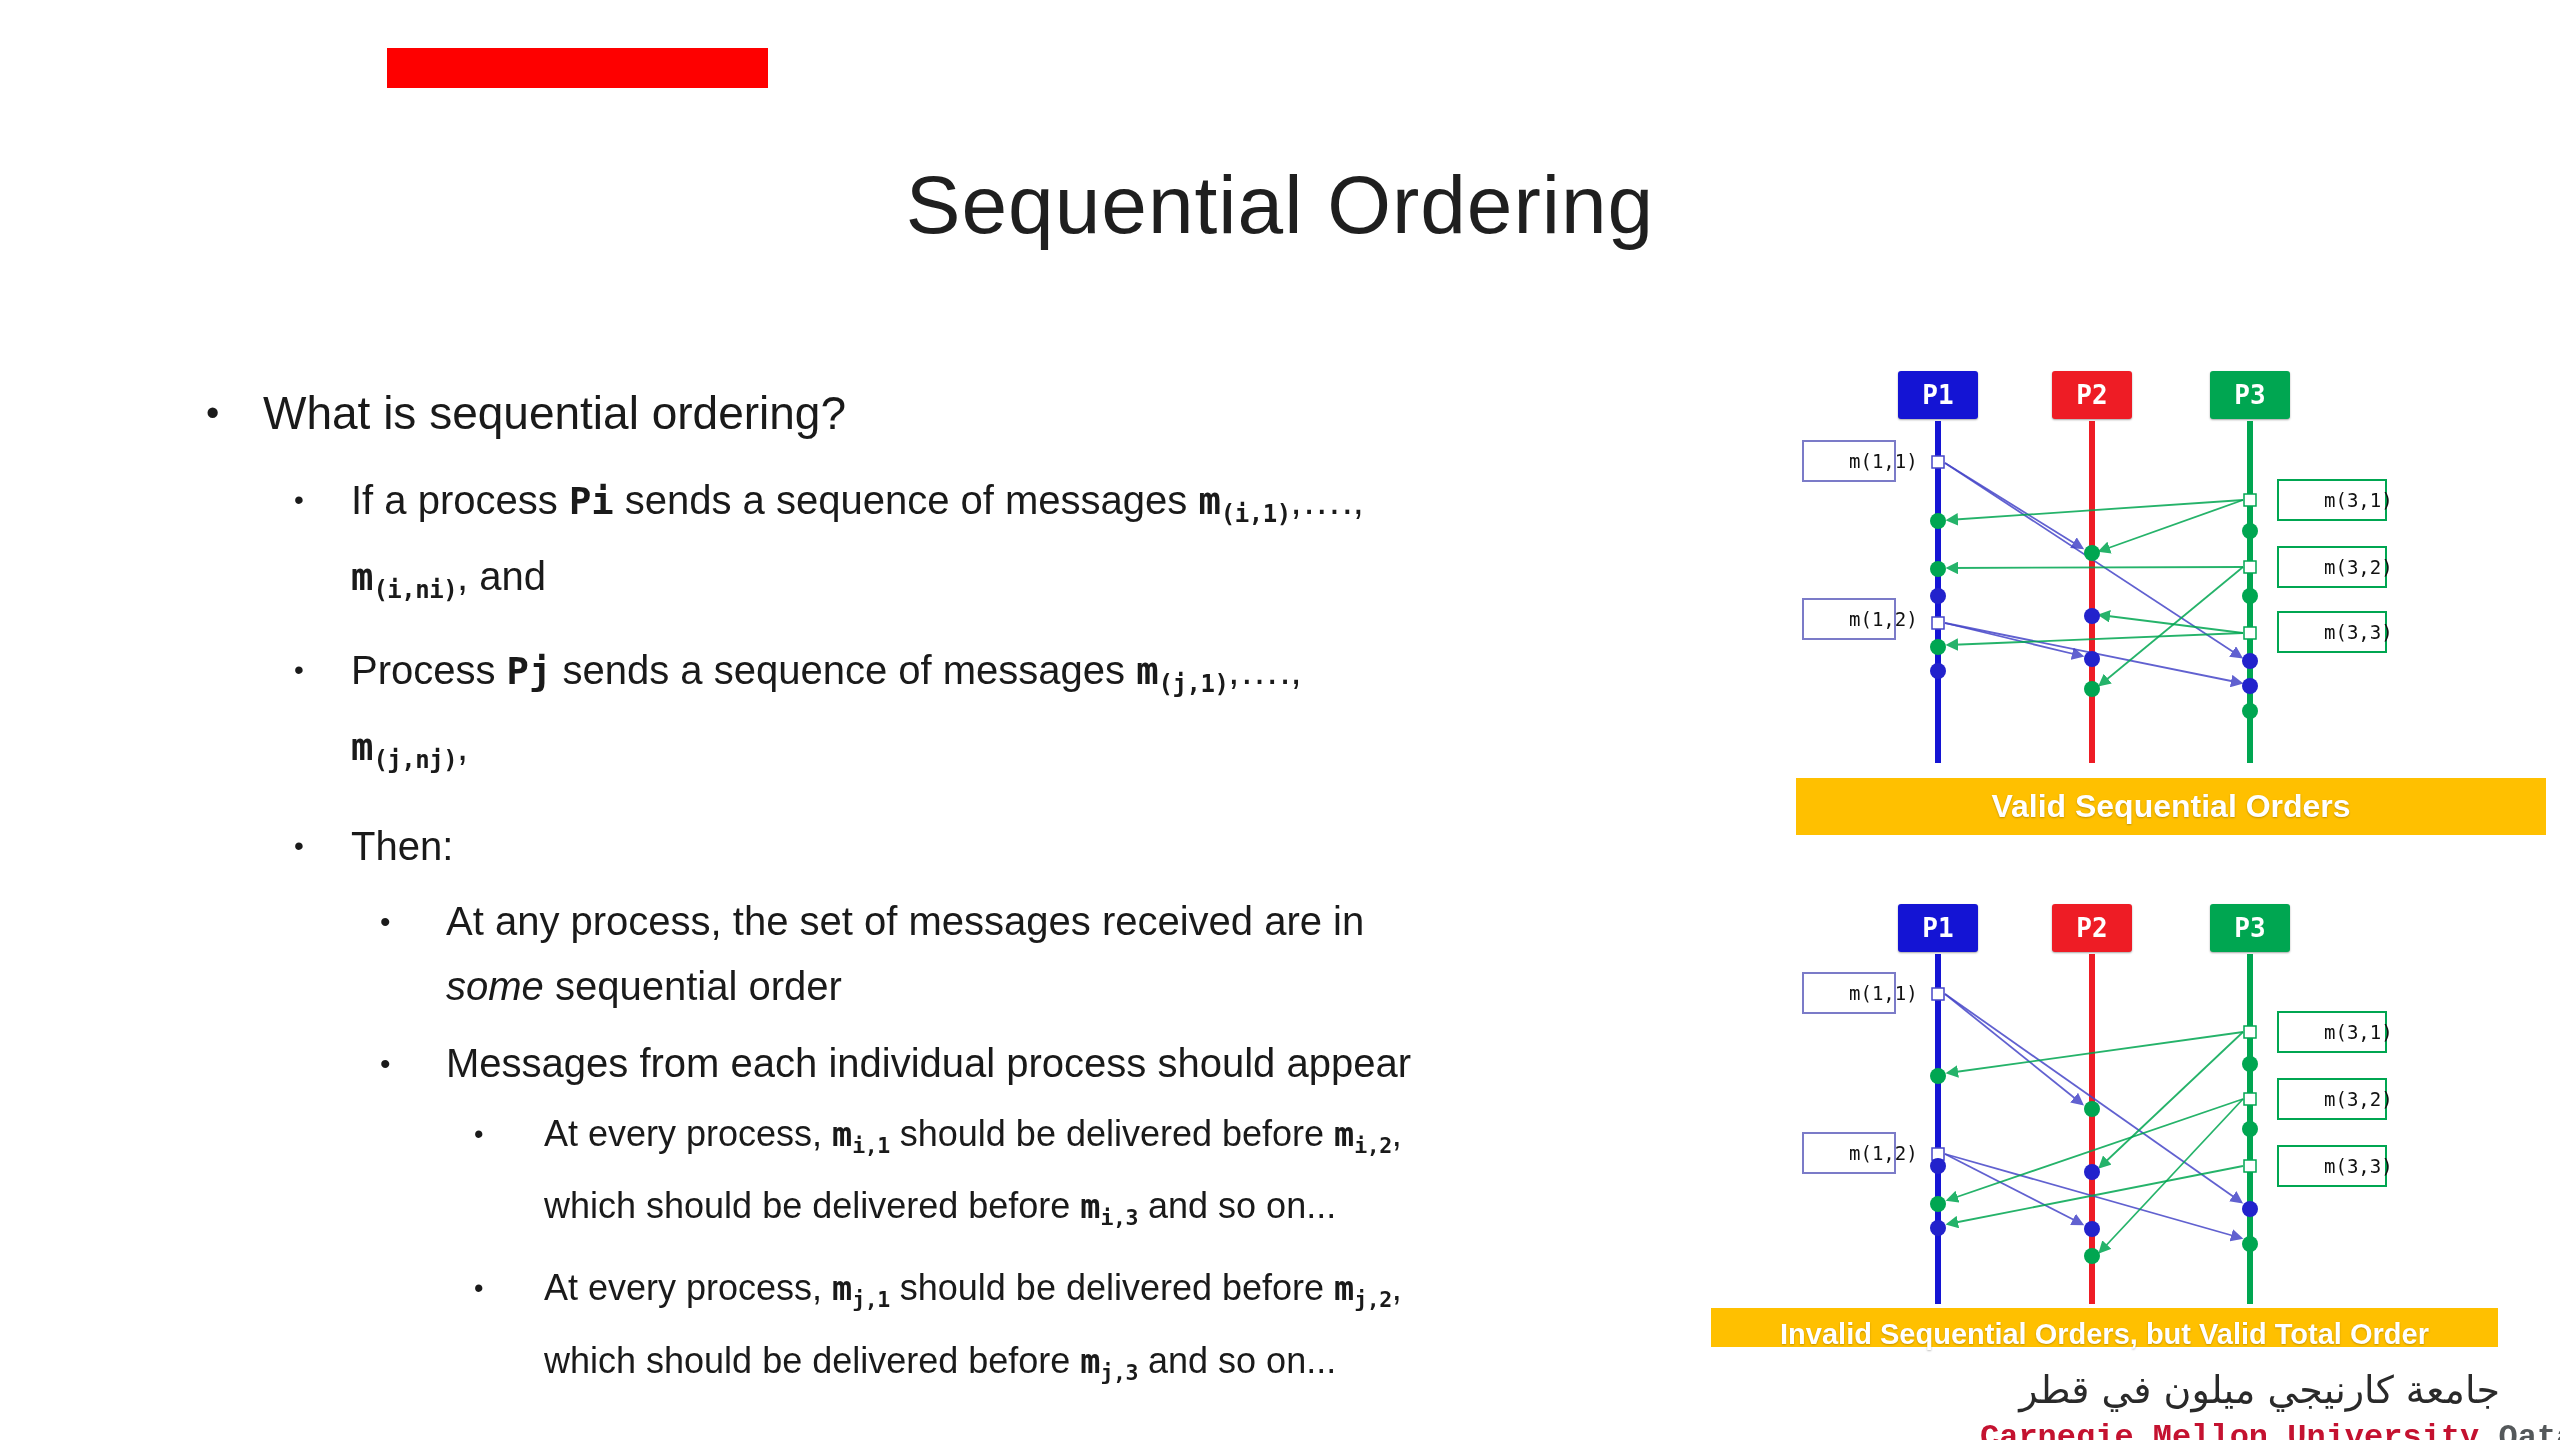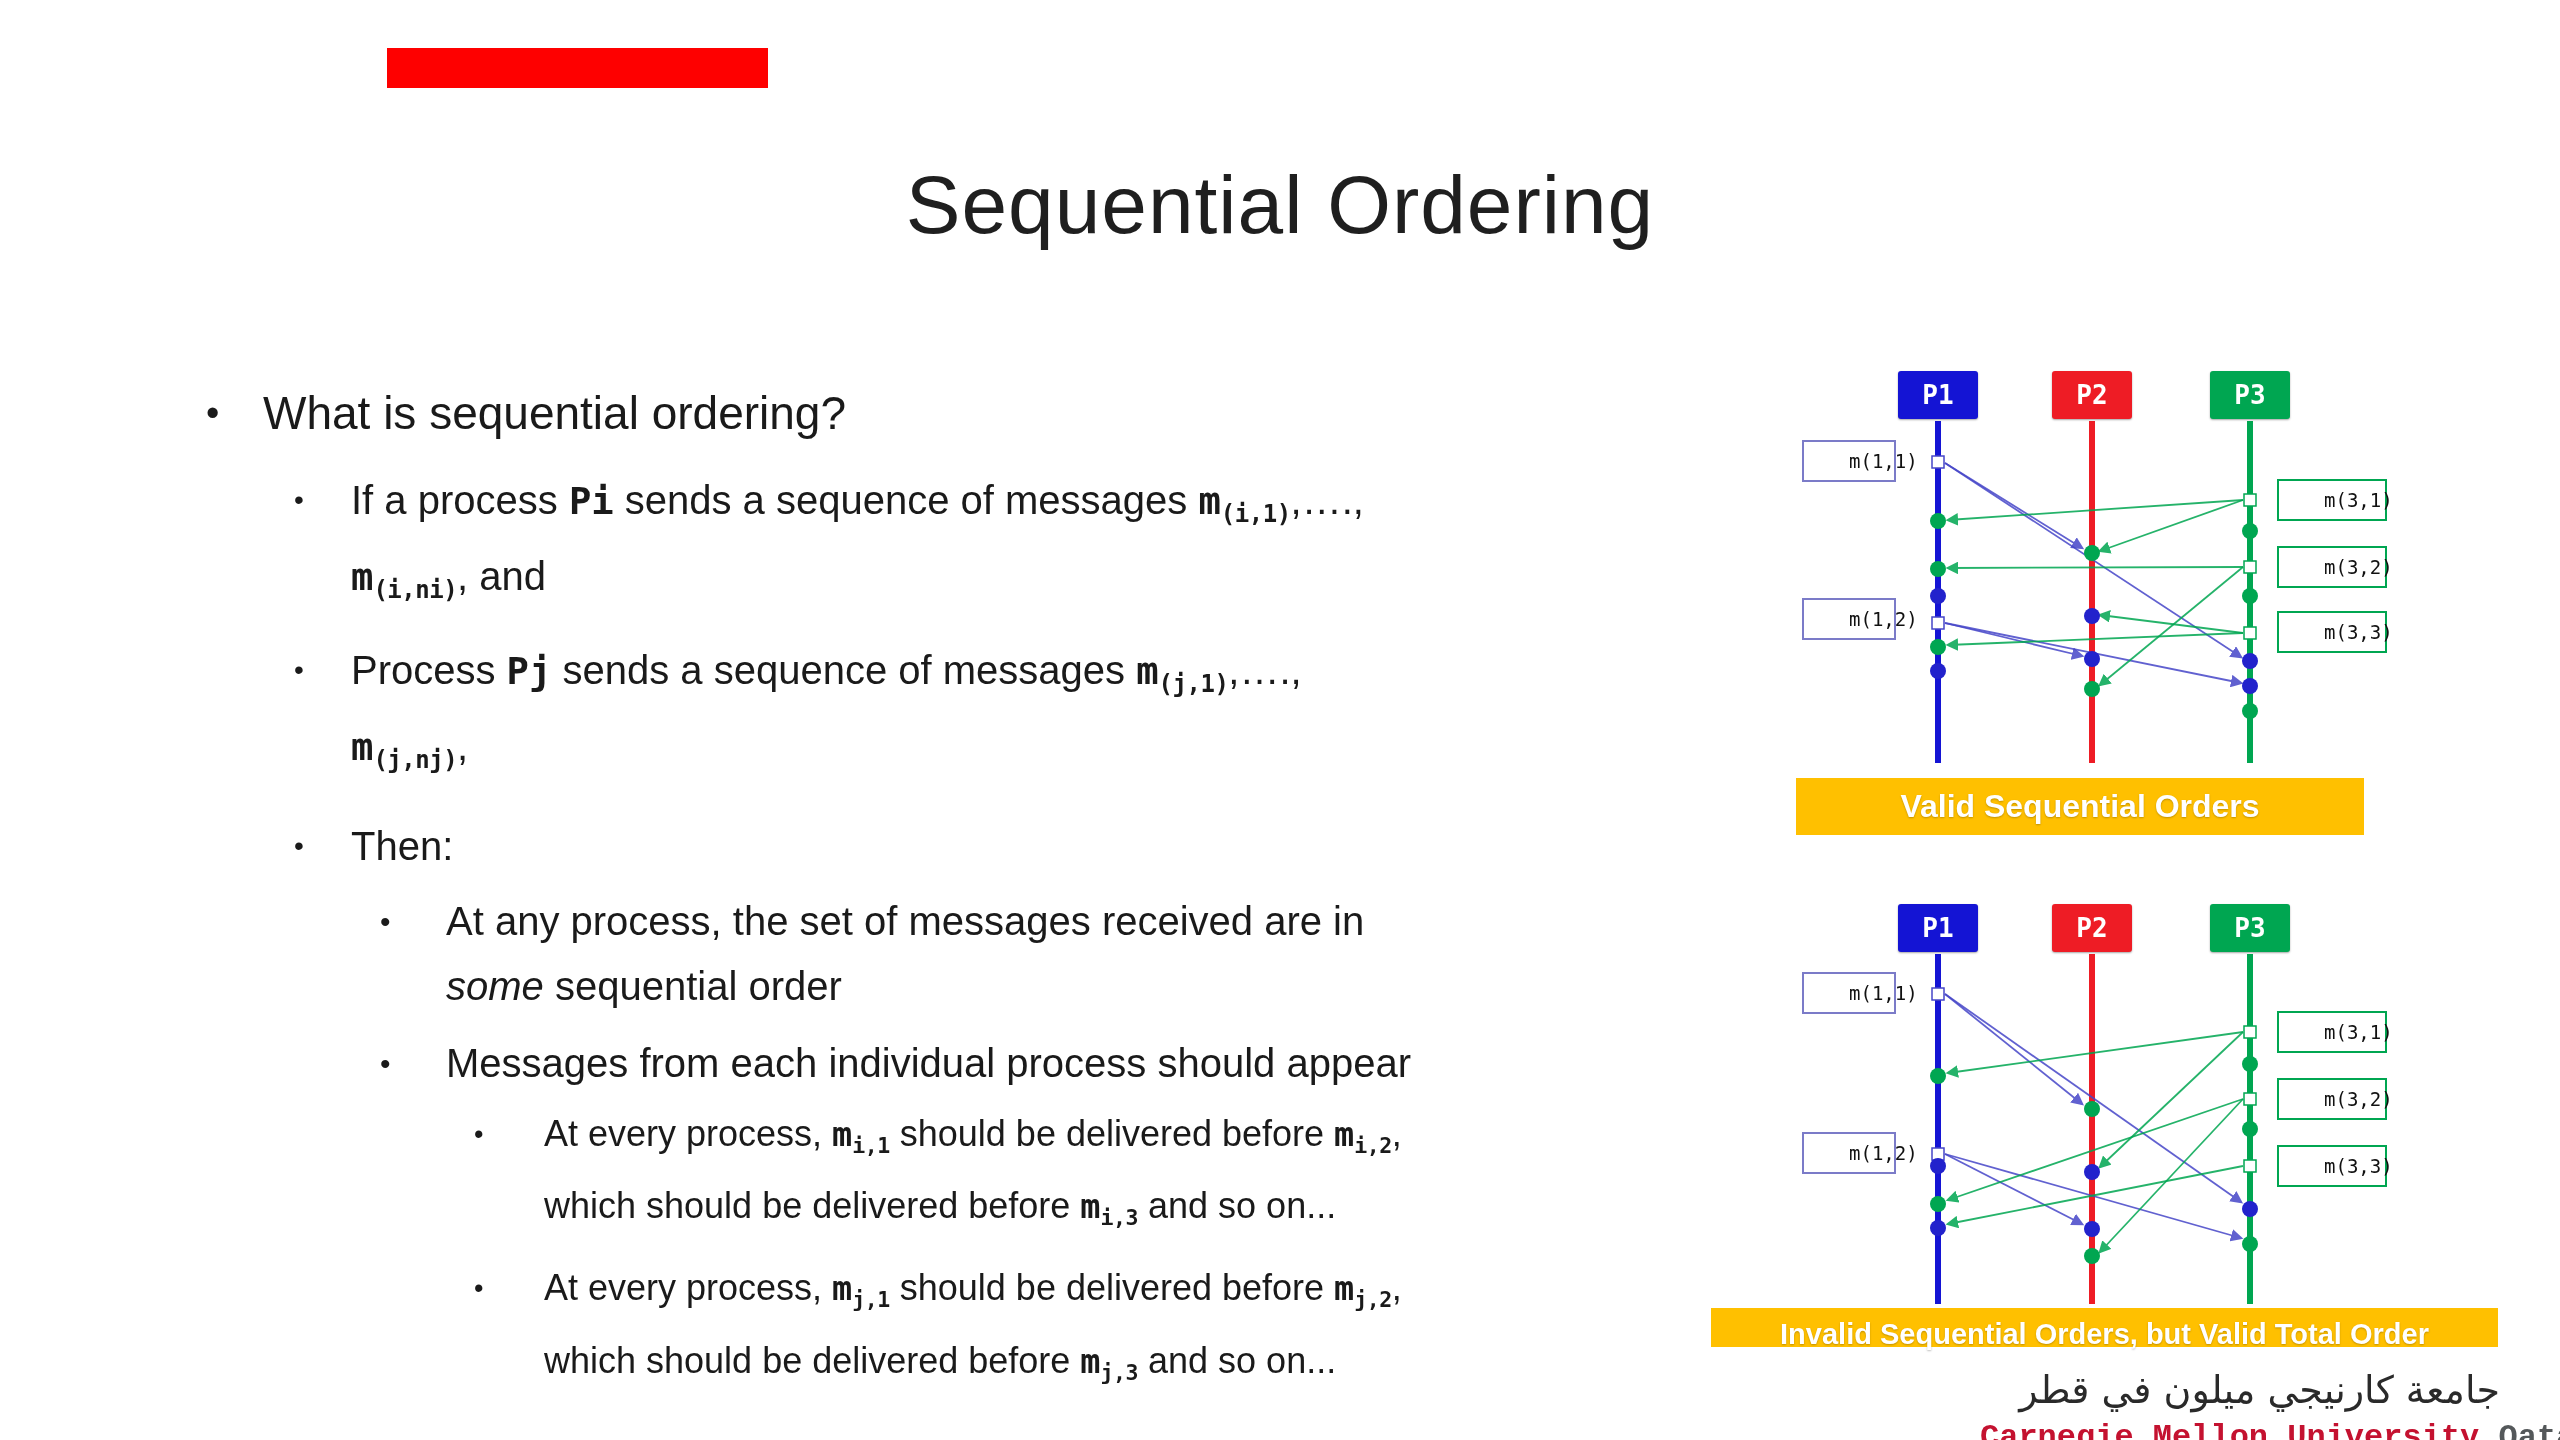--- a/index.html
+++ b/index.html
@@ -53,21 +53,21 @@
   .ph1 { left:102px; } .ph2 { left:256px; } .ph3 { left:414px; }
 
   .mlabel { position:absolute; background:#ffffff; text-align:center;
             font-family:"DejaVu Sans Mono","Liberation Mono",monospace;
             font-size:19px; height:42px; line-height:38px; color:#111;padding-left:45px; }
   .mlabel.lft { border:2px solid #7B7BC8; width:94px; left:6px; }
   .mlabel.rgt { border:2px solid #00A651; width:110px; left:481px; }
 
   .banner { position:absolute; color:#ffffff; font-weight:700; text-align:center;
             text-shadow:0 1px 2px rgba(0,0,0,0.25); }
-  #banner1 { left:96px; top:407px; width:568px; height:57px; font-size:32px; line-height:57px; }
+  #banner1 { left:96px; top:407px; width:750px; height:57px; font-size:32px; line-height:57px; }
   #banner2 { left:11px;  top:937px; width:787px; height:39px; font-size:29px; line-height:53px; }
 
   
   .logo { position:absolute; right:40px; top:993px; width:520px; text-align:right; }
   .logo-arabic { font-size:38px; line-height:52px; color:#2a2a2a; direction:rtl;
                  font-family:"DejaVu Sans", sans-serif; }
   .logo-wordmark { font-family:Liberation Mono, monospace; font-size:32px; line-height:44px;
                    font-weight:700; white-space:nowrap; }
 </style>
 </head>

